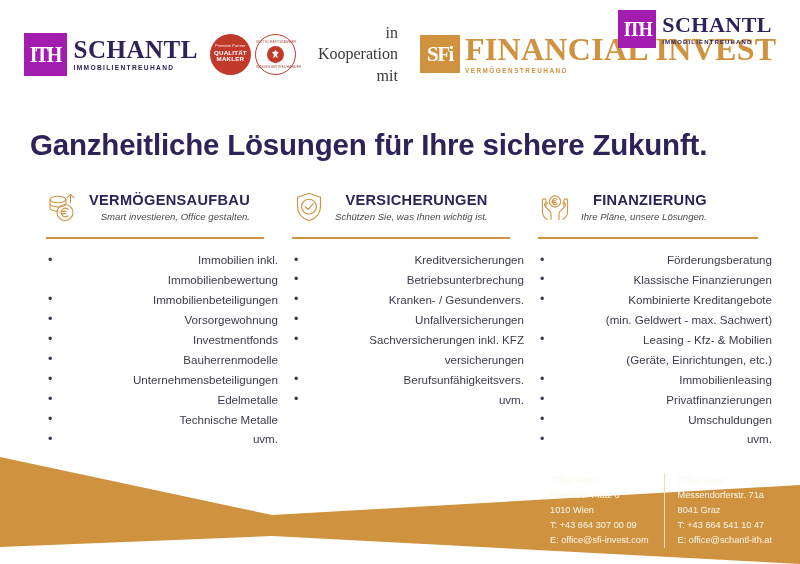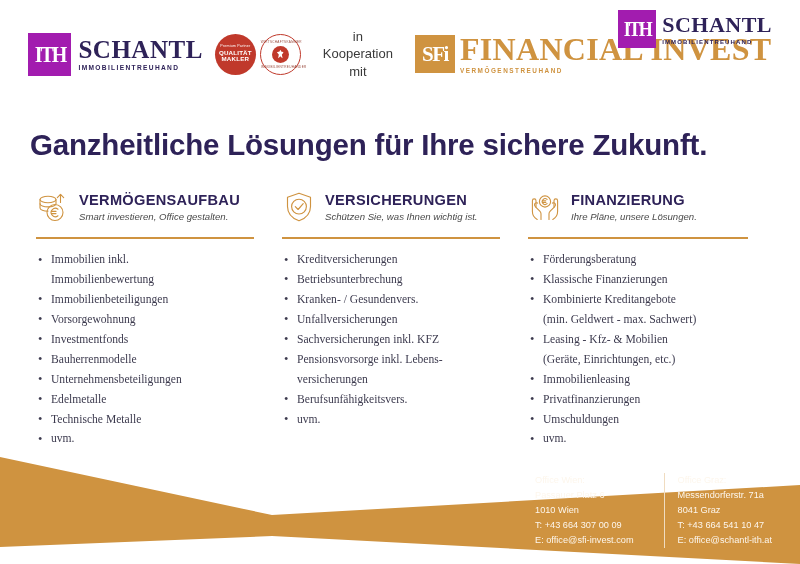--- a/index.html
+++ b/index.html
@@ -91,24 +91,25 @@
   .seal-ring .rt-top, .seal-ring .rt-bot {
     position:absolute; left:0; width:100%; text-align:center;
     font-size:3.1px; color:#9a4a3d; letter-spacing:.3px;
   }
   .seal-ring .rt-top { top:5px; }
   .seal-ring .rt-bot { bottom:5px; }
 
   
   .koop {
     margin: 0 22px;
-    text-align: center;
-    font-size: 13px;
+    text-align: right;
+    font-size: 16px;
     color: #3a3a3a;
     line-height: 1.32;
+    font-family: Liberation Serif, serif;
   }
 
   
   .sfi-logo { display:flex; align-items:center; gap:5px; }
   .sfi-mark {
     width: 40px; height: 38px;
     background: #cf9340;
     display:flex; align-items:center; justify-content:center;
     position: relative;
   }
@@ -144,23 +145,24 @@
     position:absolute; left: 30px; top: 128px;
     font-size: 29.5px;
     font-weight: bold;
     color: #2e2258;
     letter-spacing: -0.2px;
     white-space: nowrap;
   }
 
   
   .columns {
-    position:absolute; left: 36px; top: 186px;
+    position:absolute; left: 46px; top: 186px;
     width: 740px;
     display: flex;
+    text-align: right;
   }
   .col { width: 246px; padding-right: 14px; }
   .col:nth-child(2){ width: 246px; }
   .col:nth-child(3){ width: 248px; }
 
   .col-head { display:flex; align-items:center; gap:9px; height: 42px; }
   .col-icon { width: 34px; height: 34px; flex: 0 0 34px; }
   .col-titles { display:flex; flex-direction:column; line-height:1.15; }
   .col-title {
     font-size: 14.6px; font-weight: bold; color:#2e2258;
@@ -181,40 +183,39 @@
   ul.bullets {
     list-style: none;
     margin-top: 11px;
   }
   ul.bullets li {
     position: relative;
     padding-left: 15px;
     font-size: 11.6px;
     color: #3c3a4e;
     line-height: 1.72;
-    font-family: Liberation Serif, serif;
   }
   ul.bullets li::before {
     content: "\2022";
     position: absolute; left: 2px; top: -0.5px;
     color: #3c3a4e;
     font-size: 12.5px;
   }
   ul.bullets li.cont { padding-left: 15px; }
   ul.bullets li.cont::before { content: ""; }
 
   
   .ribbon {
     position: absolute; left:0; bottom:0;
     width: 800px; height: 125px;
     pointer-events: none;
   }
   .footer-contacts {
     position:absolute; right: 28px; bottom: 16px;
-    display:flex; gap: 17px;
+    display:flex; gap: 2px;
     align-items: stretch;
   }
   .fc-block {
     font-size: 9.2px;
     color: #fdf6ec;
     line-height: 1.62;
     padding: 0 13px;
     white-space: nowrap;
   }
   .fc-block:first-child { padding-left:0; }
@@ -330,21 +331,20 @@
           <div class="col-tag">Schützen Sie, was Ihnen wichtig ist.</div>
         </div>
       </div>
       <div class="rule"></div>
       <ul class="bullets">
         <li>Kreditversicherungen</li>
         <li>Betriebsunterbrechung</li>
         <li>Kranken- / Gesundenvers.</li>
         <li>Unfallversicherungen</li>
         <li>Sachversicherungen inkl. KFZ</li>
-        <li>Pensionsvorsorge inkl. Lebens-</li>
         <li class="cont">versicherungen</li>
         <li>Berufsunfähigkeitsvers.</li>
         <li>uvm.</li>
       </ul>
     </div>
 
     <div class="col">
       <div class="col-head">
         <div class="col-icon">
           <svg viewBox="0 0 34 34" width="34" height="34" fill="none" stroke="#cf9340" stroke-width="1.1" stroke-linecap="round" stroke-linejoin="round">

